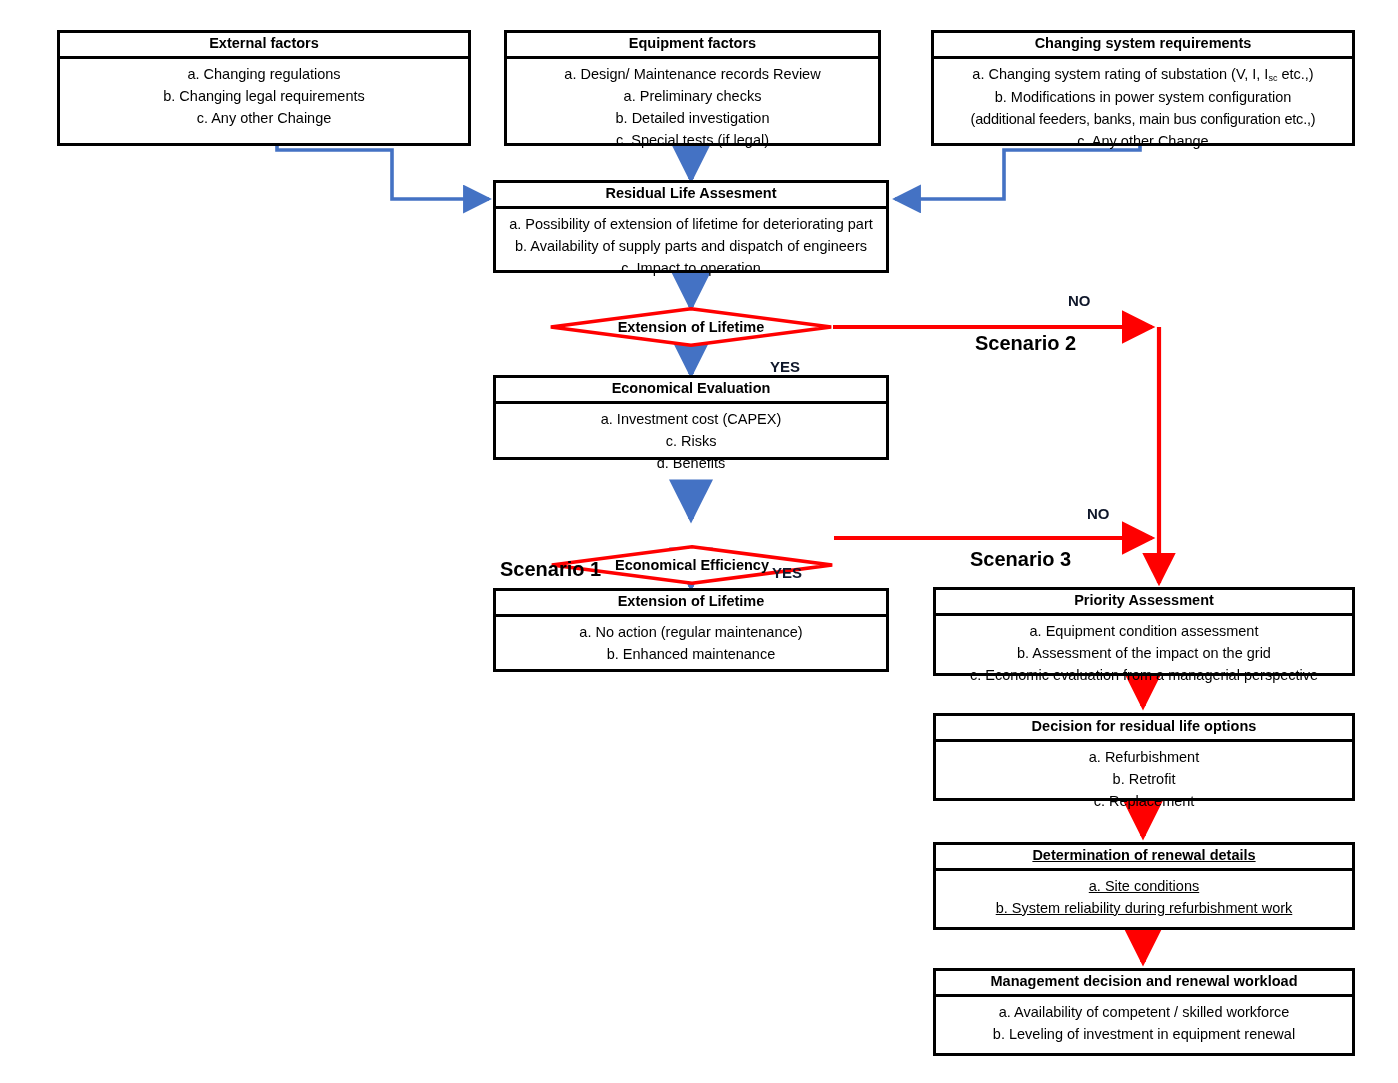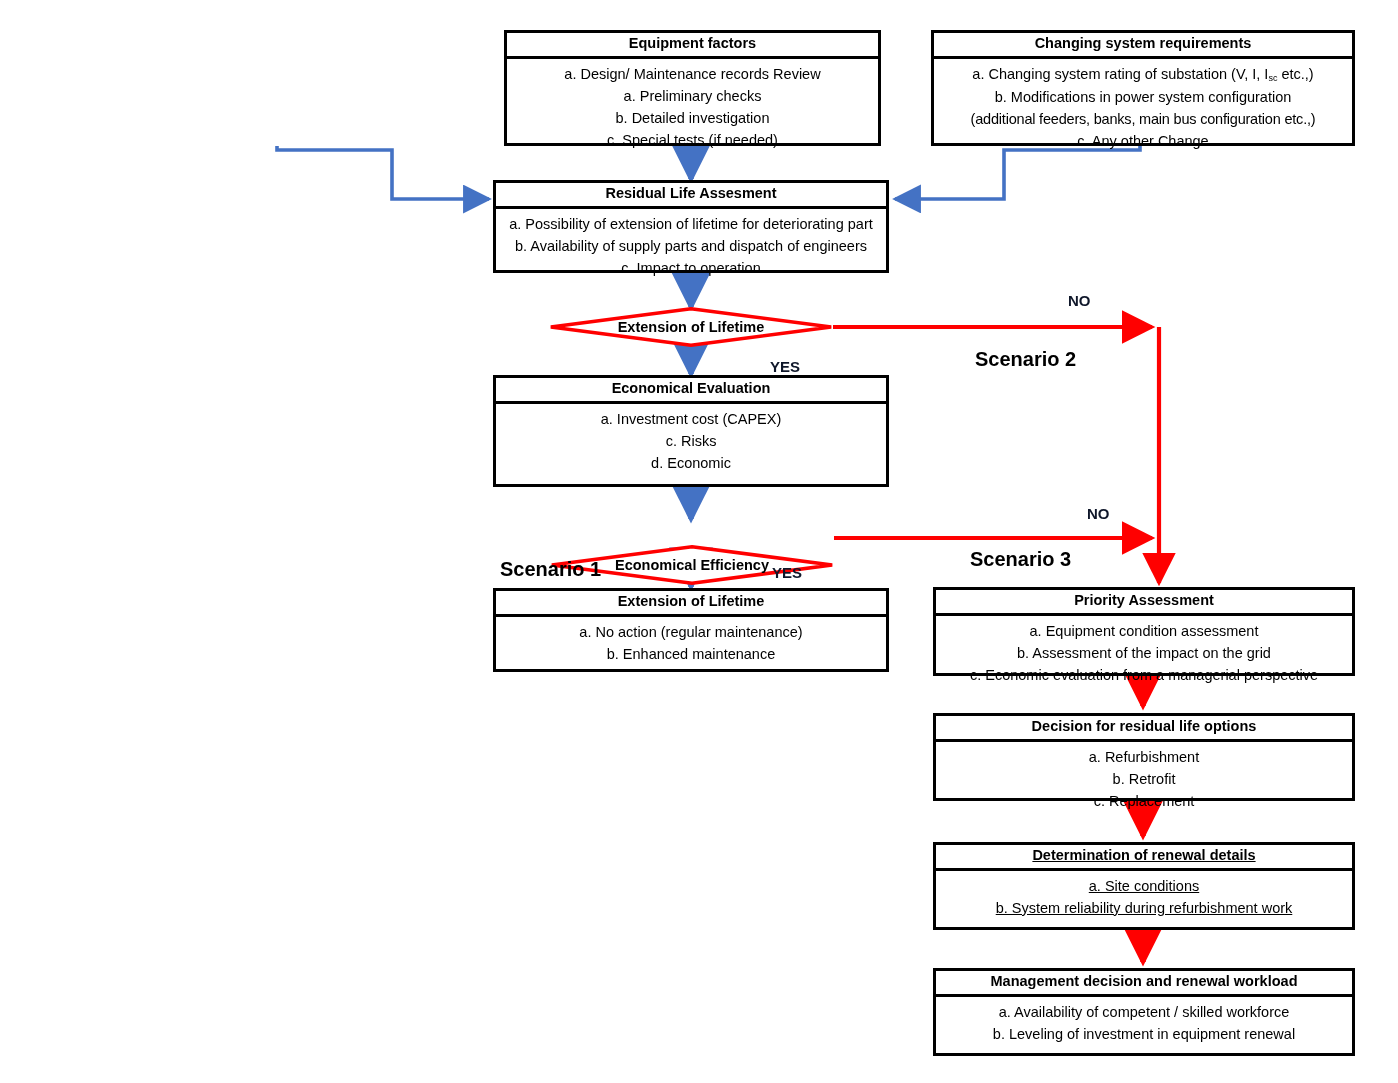--- a/index.html
+++ b/index.html
@@ -136,28 +136,36 @@
 
     <g>
       <path d="M1143,801 L1143,836" fill="none" stroke="#FF0000" stroke-width="5.5" marker-end="url(#redhead)"></path>
     </g>
 
     <g>
       <path d="M1143,930 L1143,962" fill="none" stroke="#FF0000" stroke-width="5.5" marker-end="url(#redhead)"></path>
     </g>
   </svg>
 
+  <div class="node" style="left:57px;top:30px;width:414px;height:116px;">
+    <div class="title">External factors</div>
+    <div class="body">
+      <div>a. Changing regulations</div>
+      <div>b. Changing legal requirements</div>
+      <div>c. Any other Chainge</div>
+    </div>
+  </div>
 
   <div class="node" style="left:504px;top:30px;width:377px;height:116px;">
     <div class="title">Equipment factors</div>
     <div class="body">
       <div>a. Design/ Maintenance records Review</div>
       <div>a. Preliminary checks</div>
       <div>b. Detailed investigation</div>
-      <div>c. Special tests (if needed)</div>
+      <div>c. Special tests (if legal)</div>
     </div>
   </div>
 
   <div class="node" style="left:931px;top:30px;width:424px;height:116px;">
     <div class="title">Changing system requirements</div>
     <div class="body">
       <div><span>a. Changing system rating of substation (V, I, I</span><sub>sc</sub><span> etc.,)</span></div>
       <div>b. Modifications in power system configuration</div>
       <div class="wide">(additional feeders, banks, main bus configuration etc.,)</div>
       <div>c. Any other Change</div>
@@ -173,26 +181,26 @@
     </div>
   </div>
 
   <div class="diamond" style="left:549px;top:307px;width:284px;height:40px;">
     <svg width="284" height="40" viewBox="0 0 284 40">
       <polygon points="142,1.8 282.2,20 142,38.2 1.8,20" fill="#ffffff" stroke="#FF0000" stroke-width="3.6"></polygon>
     </svg>
     <span class="dlabel">Extension of Lifetime</span>
   </div>
 
-  <div class="node" style="left:493px;top:375px;width:396px;height:112px;">
+  <div class="node" style="left:493px;top:375px;width:396px;height:85px;">
     <div class="title">Economical Evaluation</div>
     <div class="body">
       <div>a. Investment cost (CAPEX)</div>
       <div>c. Risks</div>
-      <div>d. Economic</div>
+      <div>d. Benefits</div>
     </div>
   </div>
 
   <div class="diamond" style="left:550px;top:545px;width:284px;height:40px;">
     <svg width="284" height="40" viewBox="0 0 284 40">
       <polygon points="142,1.8 282.2,20 142,38.2 1.8,20" fill="#ffffff" stroke="#FF0000" stroke-width="3.6"></polygon>
     </svg>
     <span class="dlabel">Economical Efficiency</span>
   </div>
 
@@ -232,21 +240,21 @@
 
   <div class="node" style="left:933px;top:968px;width:422px;height:88px;">
     <div class="title">Management decision and renewal workload</div>
     <div class="body">
       <div>a. Availability of competent / skilled workforce</div>
       <div>b. Leveling of investment in equipment renewal</div>
     </div>
   </div>
 
   <div class="scenario" style="left:500px;top:558px;">Scenario 1</div>
-  <div class="scenario" style="left:975px;top:348px;">Scenario 2</div>
+  <div class="scenario" style="left:975px;top:332px;">Scenario 2</div>
   <div class="scenario" style="left:970px;top:548px;">Scenario 3</div>
 
   <div class="flag" style="left:770px;top:358px;">YES</div>
   <div class="flag" style="left:772px;top:564px;">YES</div>
   <div class="flag" style="left:1068px;top:292px;">NO</div>
   <div class="flag" style="left:1087px;top:505px;">NO</div>
 
 </div>
 
 </body></html>

